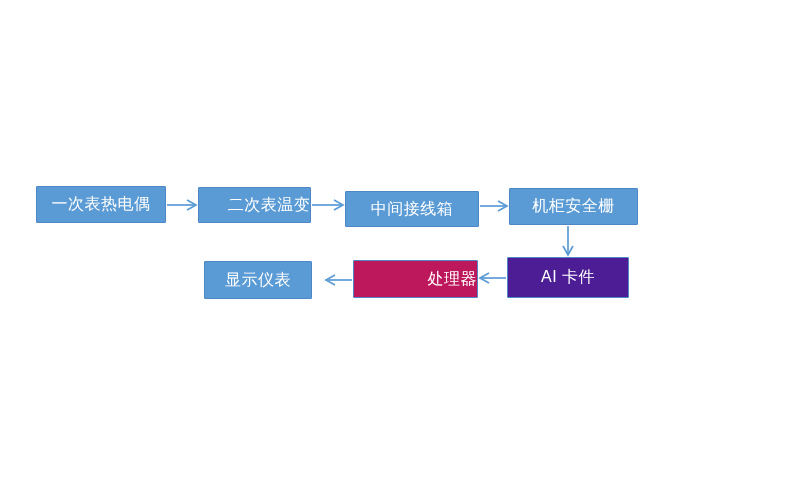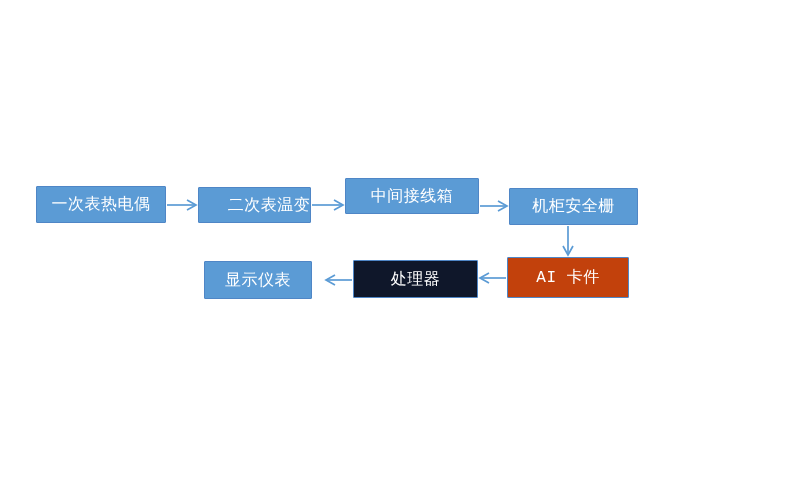--- a/index.html
+++ b/index.html
@@ -19,21 +19,20 @@
     position: absolute;
     box-sizing: border-box;
     display: flex;
     align-items: center;
     justify-content: center;
     border-radius: 1px;
     font-size: 16px;
     letter-spacing: 0.5px;
     white-space: nowrap;
     user-select: none;
-    font-family: Liberation Mono, monospace;
   }
 </style>
 </head>
 <body style="background: rgb(255, 255, 255);">
 
 <div class="canvas" style="background: rgb(255, 255, 255);">
   <svg class="arrow-layer" width="800" height="500" viewBox="0 0 800 500">
       <g fill="none" stroke="#5b9bd5" stroke-width="1.7">
         <line x1="167" y1="205" x2="196" y2="205"></line>
         <polyline points="187,210 196,205 187,200"></polyline>
@@ -59,29 +58,29 @@
         <polyline points="335,275 326,280 335,285"></polyline>
       </g>
     </svg>
   <div>
       <div class="node" style="left: 36px; top: 186px; width: 130px; height: 37px; background: rgb(91, 155, 213); border: 1px solid rgb(79, 134, 198); color: rgb(255, 255, 255);">
         <span>一次表热电偶</span>
       </div>
       <div class="node" style="left: 198px; top: 187px; width: 113px; height: 36px; background: rgb(91, 155, 213); border: 1px solid rgb(79, 134, 198); color: rgb(255, 255, 255); padding-left: 29px;">
         <span>二次表温变</span>
       </div>
-      <div class="node" style="left: 345px; top: 178px; width: 134px; height: 36px; background: rgb(91, 155, 213); border: 1px solid rgb(79, 134, 198); color: rgb(255, 255, 255);">
+      <div class="node" style="left: 345px; top: 191px; width: 134px; height: 36px; background: rgb(91, 155, 213); border: 1px solid rgb(79, 134, 198); color: rgb(255, 255, 255);">
         <span>中间接线箱</span>
       </div>
       <div class="node" style="left: 509px; top: 188px; width: 129px; height: 37px; background: rgb(91, 155, 213); border: 1px solid rgb(79, 134, 198); color: rgb(255, 255, 255);">
         <span>机柜安全栅</span>
       </div>
-      <div class="node" style="left: 507px; top: 257px; width: 122px; height: 41px; background: #c2410c; border: 1px solid rgb(79, 134, 198); color: rgb(255, 255, 255);">
+      <div class="node" style="left: 507px; top: 257px; width: 122px; height: 41px; background: #4c1d95; border: 1px solid rgb(79, 134, 198); color: rgb(255, 255, 255);">
         <span>AI 卡件</span>
       </div>
-      <div class="node" style="left: 353px; top: 260px; width: 125px; height: 38px; background: #0f172a; border: 1px solid rgb(79, 134, 198); color: rgb(255, 255, 255);">
+      <div class="node" style="left: 353px; top: 260px; width: 125px; height: 38px; background: #be185d; border: 1px solid rgb(79, 134, 198); color: rgb(255, 255, 255); justify-content: flex-end;">
         <span>处理器</span>
       </div>
       <div class="node" style="left: 204px; top: 261px; width: 108px; height: 38px; background: rgb(91, 155, 213); border: 1px solid rgb(79, 134, 198); color: rgb(255, 255, 255);">
         <span>显示仪表</span>
       </div>
     </div>
 </div>
 
 </body></html>

